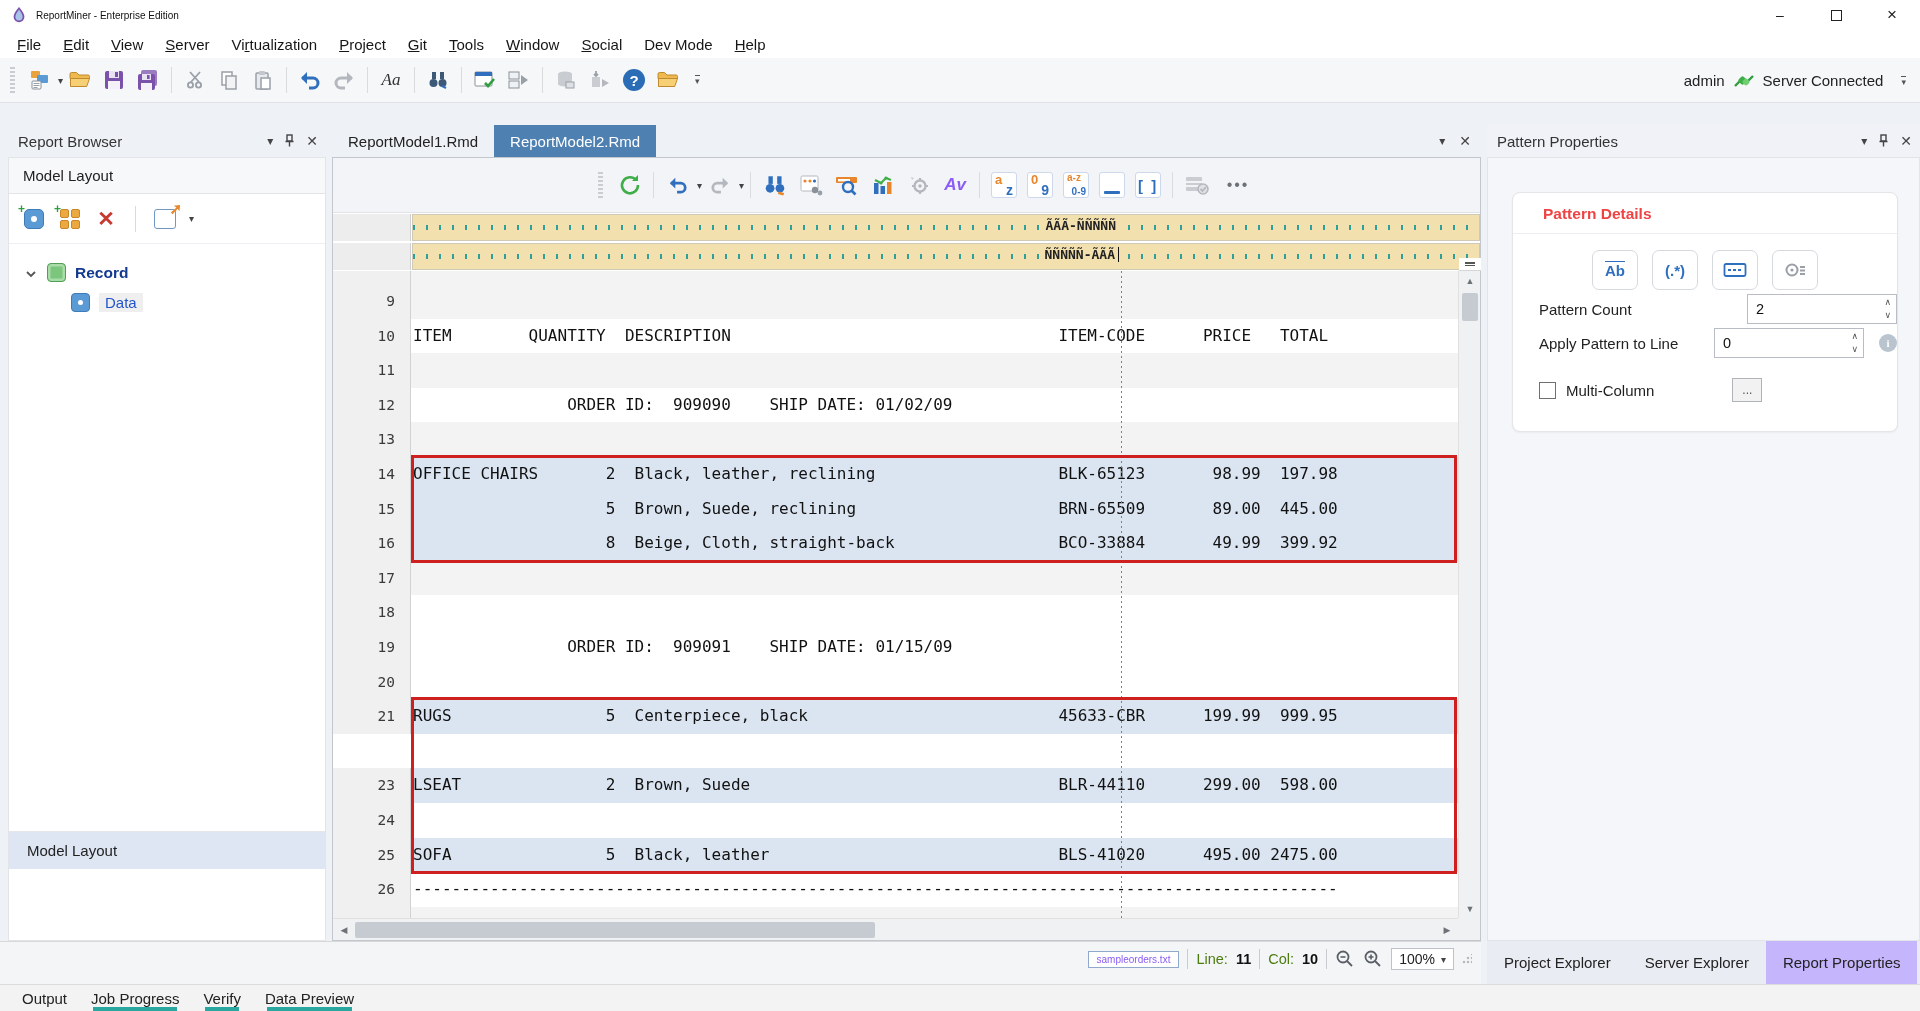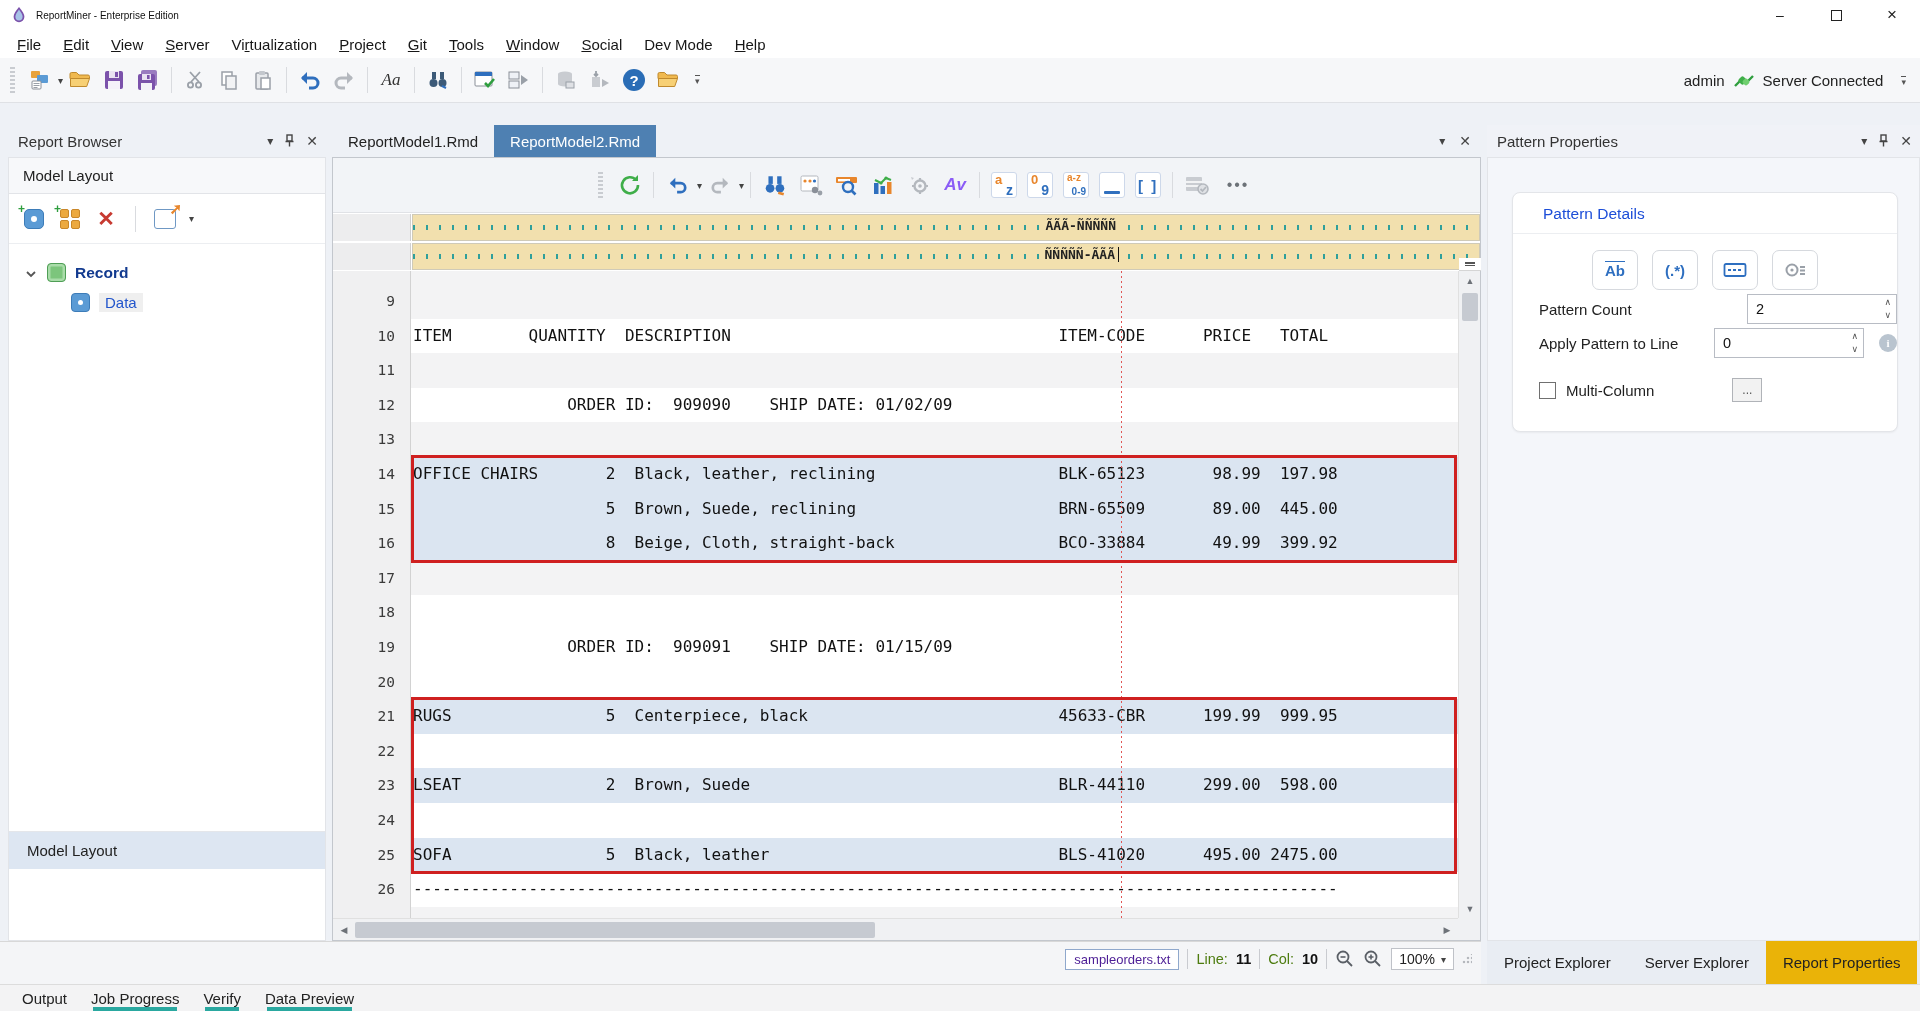--- a/index.html
+++ b/index.html
@@ -110,54 +110,54 @@
   .vs-split i { display:block; width:10px; height:1.5px; background:#555; }
   .sb-arrow { position:absolute; left:0; width:22px; height:20px; color:#6d7278; font-size:9px; display:flex; align-items:center; justify-content:center; }
   .vs-thumb { position:absolute; left:3px; top:22px; width:16px; height:28px; background:#c6cad1; border-radius:2px; }
   .hscroll { position:absolute; left:0; bottom:0; width:1125px; height:22px; background:#f0f1f3; border-top:1px solid #e0e0e0; }
   .hs-thumb { position:absolute; left:22px; top:3px; width:520px; height:16px; background:#c6cad1; border-radius:2px; }
   .sb-corner { position:absolute; right:0; bottom:0; width:22px; height:22px; background:#f0f1f3; }
 
   
   .statusstrip { position:absolute; left:0; top:941px; width:1481px; height:43px; background:#f4f5f7; border-top:1px solid #d8d8d8; }
   .status-cluster { position:absolute; right:9px; top:6px; display:flex; align-items:center; gap:8px; }
-  .filebox { border:1px solid #8fa8cc; background:#fff; color:#4c1d95; padding:2px 8px; font-size:13px; }
+  .filebox { border:1px solid #8fa8cc; background:#fff; color:#8b5cf6; padding:2px 8px; font-size:10px; }
   .st-sep { width:1px; height:20px; background:#c9cbd0; }
   .st-label { color:#4d7c0f; font-size:14.5px; }
   .st-val { font-weight:bold; color:#111; font-size:14.5px; }
   .zoombox { border:1px solid #bfc2c8; background:#fff; padding:2px 7px; font-size:14px; color:#222; display:flex; align-items:center; gap:5px; }
   .st-grip { width:10px; height:10px;
      background:radial-gradient(circle at 2px 8px,#b5b8bd 1.4px,transparent 1.6px),
                 radial-gradient(circle at 6px 8px,#b5b8bd 1.4px,transparent 1.6px),
                 radial-gradient(circle at 6px 4px,#b5b8bd 1.4px,transparent 1.6px),
                 radial-gradient(circle at 10px 8px,#b5b8bd 1.4px,transparent 1.6px),
                 radial-gradient(circle at 10px 4px,#b5b8bd 1.4px,transparent 1.6px),
                 radial-gradient(circle at 10px 0px,#b5b8bd 1.4px,transparent 1.6px); }
 
   
   .right-panel { position:absolute; left:1487px; top:125px; width:433px; height:816px; background:#f0f2f7; }
   .rp-body { position:absolute; left:0; top:32px; right:0; bottom:0; background:#f4f6fa; border:1px solid #e2e4e8; }
   .card { position:absolute; left:24px; top:34px; width:386px; height:240px; background:#fff; border:1px solid #e3e5e9; border-radius:8px; box-shadow:0 1px 2px rgba(0,0,0,.05); }
-  .card-title { padding:12px 0 10px 30px; font-weight:normal; font-size:15.5px; color:#1d4ed8; border-bottom:1px solid #eceef1; }
+  .card-title { padding:12px 0 10px 30px; font-weight:bold; font-size:15.5px; color:#ef4444; border-bottom:1px solid #eceef1; }
   .pbtn-row { display:flex; justify-content:center; gap:14px; margin-top:16px; }
   .pbtn { width:46px; height:40px; background:#fff; border:1px solid #d6d9de; border-radius:7px; display:flex; align-items:center; justify-content:center; color:#2e6fc0; font-weight:bold; font-size:15px; }
   .pbtn.disabled { color:#9aa0a8; }
   .field-row { display:flex; align-items:center; margin:4px 0 0 26px; position:relative;justify-content:space-between; }
   .field-label { width:170px; font-size:15px; color:#222; }
   .spinbox { width:150px; height:30px; border:1px solid #b8bcc4; background:#fff; display:flex; align-items:center; padding-left:8px; font-size:14.5px; color:#111; position:relative; }
   .spin-arrows { position:absolute; right:5px; top:1px; display:flex; flex-direction:column; line-height:13px; color:#555; font-size:9px; text-align:center; }
   .info-ic { width:18px; height:18px; border-radius:50%; background:#b9c4cf; color:#fff; font-size:11px; font-weight:bold; display:flex; align-items:center; justify-content:center; margin-left:10px; font-family:"Liberation Serif",serif; }
   .mc-row { display:flex; align-items:center; margin:20px 0 0 26px; }
   .checkbox { width:17px; height:17px; border:1.5px solid #707070; background:#fff; margin-right:10px; }
   .more-btn { width:30px; height:24px; border:1px solid #b0b3b8; background:#f2f2f2; color:#555; font-size:12px; display:flex; align-items:center; justify-content:center; margin-left:78px; }
 
   
   .rb-tabs { position:absolute; left:1487px; top:941px; width:433px; height:43px; background:#e9edf3; display:flex; align-items:stretch; }
   .rb-tab { display:flex; align-items:center; padding:0 17px; font-size:15px; color:#222; }
-  .rb-tab.active { background:#eab308; }
+  .rb-tab.active { background:#c4b5fd; }
   .bottomstrip { position:absolute; left:0; top:984px; width:1920px; height:27px; background:#f3f3f4; border-top:1px solid #dcdcdc; display:flex; align-items:center; padding-left:10px; }
   .bl-tab { position:relative; padding:0 12px; height:27px; display:flex; align-items:center; font-size:15px; color:#222; }
   .bl-tab .bar { position:absolute; left:14px; right:14px; bottom:0; height:5px; background:#2aa8a0; }
 
   
   svg { display:block; }
 </style>
 </head>
 <body>
 
@@ -576,24 +576,20 @@
           <span class="ln">19</span>
           <span class="lt">                ORDER ID:  909091    SHIP DATE: 01/15/09</span>
         </div>
       <div class="docrow" style="top:393.6px">
           <span class="ln">20</span>
           <span class="lt"></span>
         </div>
       <div class="docrow hl" style="top:428.2px">
           <span class="ln">21</span>
           <span class="lt">RUGS                5  Centerpiece, black                          45633-CBR      199.99  999.95</span>
-        </div>
-      <div class="docrow" style="top:462.8px">
-          <span class="ln">22</span>
-          <span class="lt"></span>
         </div>
       <div class="docrow hl" style="top:497.4px">
           <span class="ln">23</span>
           <span class="lt">LSEAT               2  Brown, Suede                                BLR-44110      299.00  598.00</span>
         </div>
       <div class="docrow" style="top:532px">
           <span class="ln">24</span>
           <span class="lt"></span>
         </div>
       <div class="docrow hl" style="top:566.6px">

